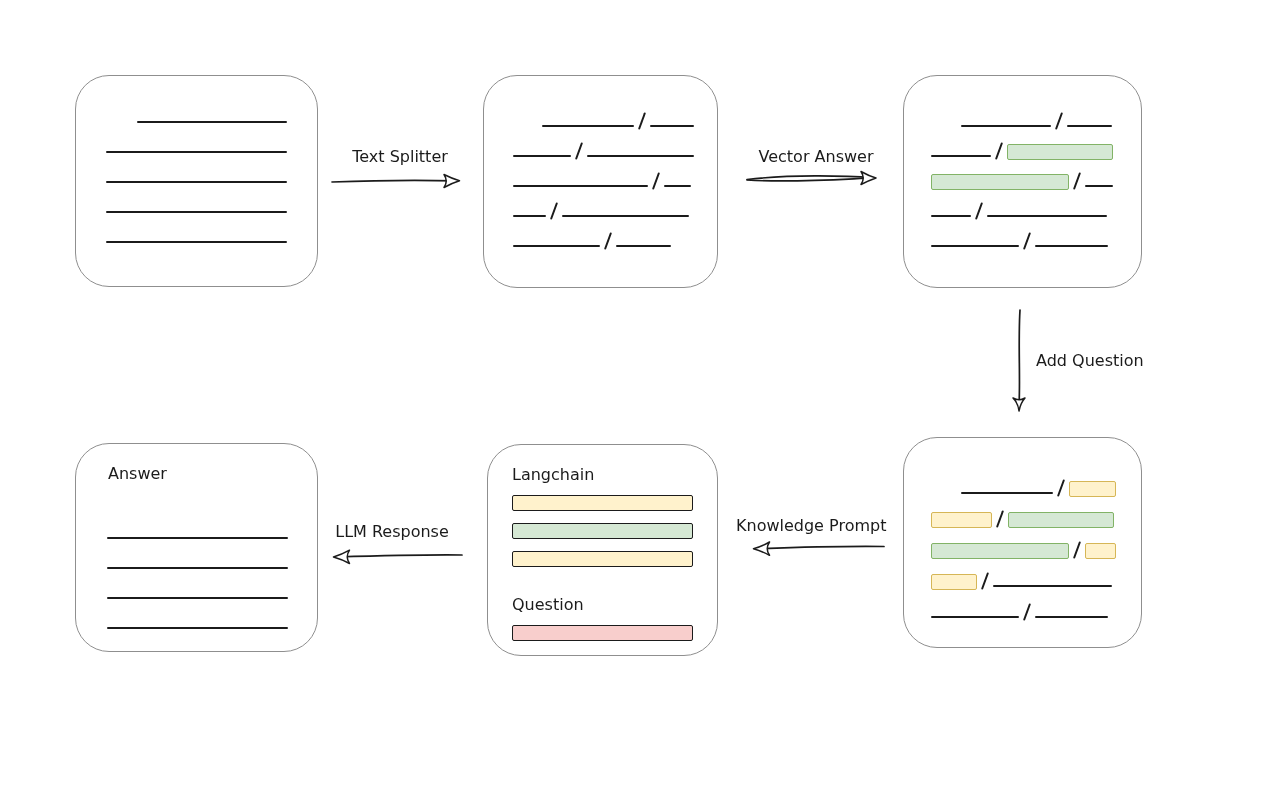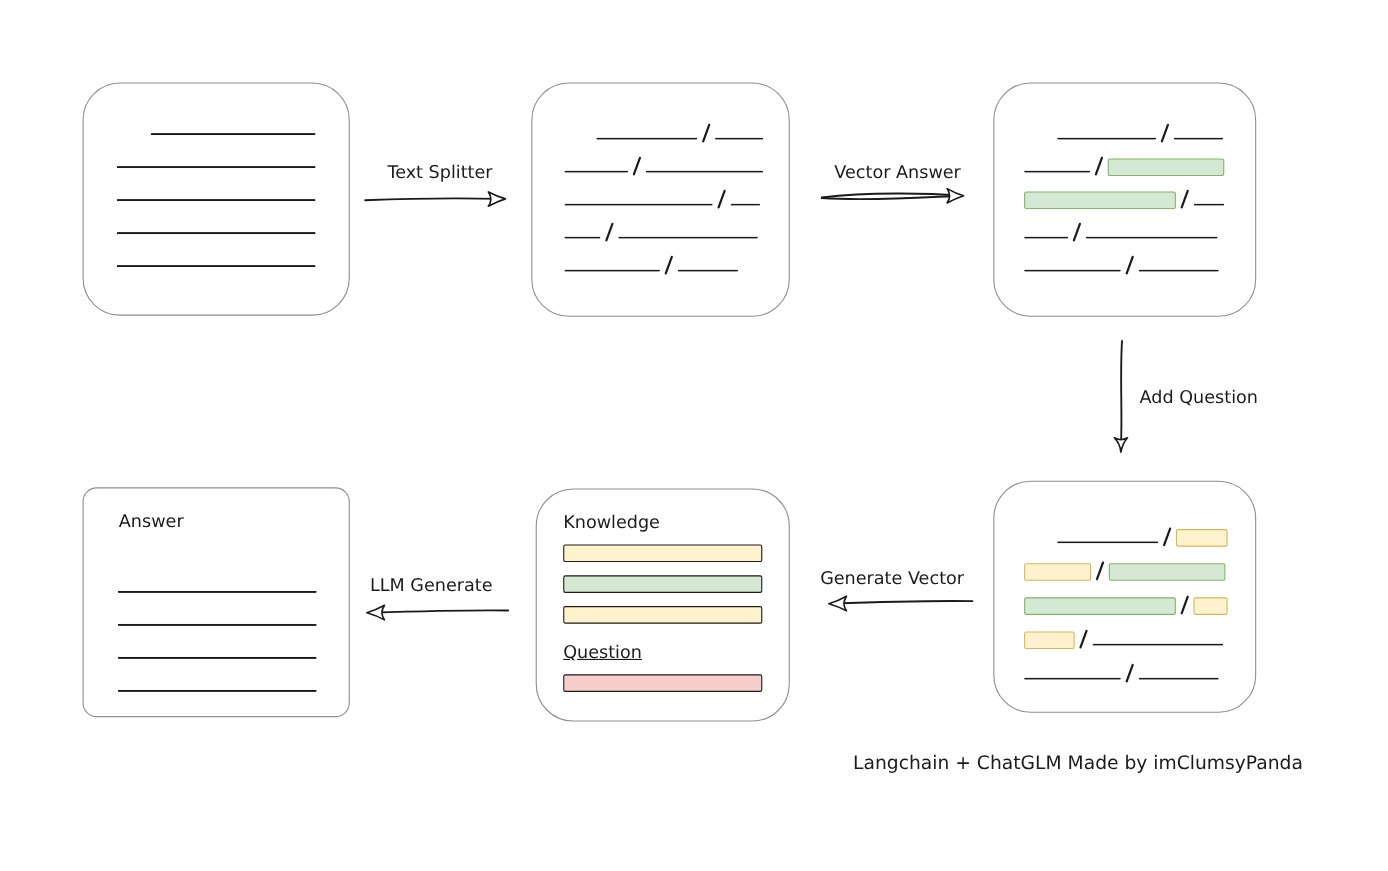--- a/index.html
+++ b/index.html
@@ -40,23 +40,23 @@
   #node-vector .seg-row{height:30px;}
 
   #node-context{left:903px; top:437px; width:239px; height:211px;}
   #node-context .rows{padding:28px 0 0 27px;}
   #node-context .seg-row{height:31px;}
 
   #node-prompt{left:487px; top:444px; width:231px; height:212px; padding:20px 24px 0 24px;}
   .prompt-label{font-size:16px; line-height:20px;}
   .bars{display:flex; flex-direction:column; gap:12px; margin-top:10px;}
   .bar{height:16px; width:181px; border:1px solid; border-radius:2px;}
-  .question-label{margin-top:16px;text-decoration:underline;}
-
-  #node-answer{left:75px; top:443px; width:243px; height:209px; padding:20px 12px 0 31px;border-radius:13px;}
+  .question-label{margin-top:28px;}
+
+  #node-answer{left:75px; top:443px; width:243px; height:209px; padding:20px 12px 0 31px;}
   .answer-label{font-size:16px; line-height:20px; margin-left:1px;}
   #node-answer .rows{padding-top:28px;}
   #node-answer .seg-row{height:30px;}
 
   
   .arrow-label{position:absolute; font-size:16px; line-height:18px; text-align:center; white-space:nowrap; color:var(--ink);}
   .arrow-svg{position:absolute;}
   .arrow-svg path{stroke:var(--ink); stroke-width:1.7; fill:none; stroke-linecap:round; stroke-linejoin:round;}
   .arrow-svg path.head{fill:var(--bg); stroke-width:1.5;}
 
@@ -176,21 +176,21 @@
         </div>
         <div class="seg-row">
           <span class="seg-line" style="width: 88px;"></span>
           <span class="seg-slash"></span>
           <span class="seg-line" style="width: 73px;"></span>
         </div>
       </div>
   </div>
 
   <div class="node" id="node-prompt">
-    <div class="prompt-label">Knowledge</div>
+    <div class="prompt-label">Langchain</div>
     <div class="bars">
         <div class="bar chip-yellow"></div>
         <div class="bar chip-green"></div>
         <div class="bar chip-yellow"></div>
       </div>
     <div class="prompt-label question-label">Question</div>
     <div class="bars">
         <div class="bar chip-red"></div>
       </div>
   </div>
@@ -225,27 +225,26 @@
     <path d="M3 13 C 48 16, 102 12, 129 11"></path>
     <path class="head" d="M117 4.5 Q 125 9 132 11 Q 124 13.8 117 17.5 Q 121.5 11 117 4.5 Z"></path>
   </svg>
 
   <svg class="arrow-svg" style="left:1008px; top:308px;" width="24" height="112" viewBox="0 0 24 112">
     <path d="M12 2 C 10 35, 12.5 70, 11 97"></path>
     <path class="head" d="M5 90 Q 10.3 95.5 11 103 Q 12.5 95 17 90 Q 11 93.5 5 90 Z"></path>
   </svg>
   <div class="arrow-label" style="left:1036px; top:352px; width:120px; text-align:left;">Add Question</div>
 
-  <div class="arrow-label" style="left:736px; top:517px; width:150px;">Generate Vector</div>
+  <div class="arrow-label" style="left:736px; top:517px; width:150px;">Knowledge Prompt</div>
   <svg class="arrow-svg" style="left:736px; top:538px;" width="150" height="22" viewBox="0 0 150 22">
     <path d="M148 8.5 C 105 8, 55 9.5, 21 10.8"></path>
     <path class="head" d="M33.5 4 Q 25.5 8.5 17.5 10.8 Q 26 13.2 33.5 17.3 Q 29 10.8 33.5 4 Z"></path>
   </svg>
 
-  <div class="arrow-label" style="left:320px; top:523px; width:144px;">LLM Generate</div>
+  <div class="arrow-label" style="left:320px; top:523px; width:144px;">LLM Response</div>
   <svg class="arrow-svg" style="left:318px; top:546px;" width="146" height="22" viewBox="0 0 146 22">
     <path d="M144 9 C 102 8.5, 52 10, 19 11"></path>
     <path class="head" d="M31.5 4.2 Q 23.5 8.7 15.5 11 Q 24 13.4 31.5 17.5 Q 27 11 31.5 4.2 Z"></path>
   </svg>
 
-  <div class="caption">Langchain + ChatGLM Made by imClumsyPanda</div>
 
 </div>
 
 </body></html>

